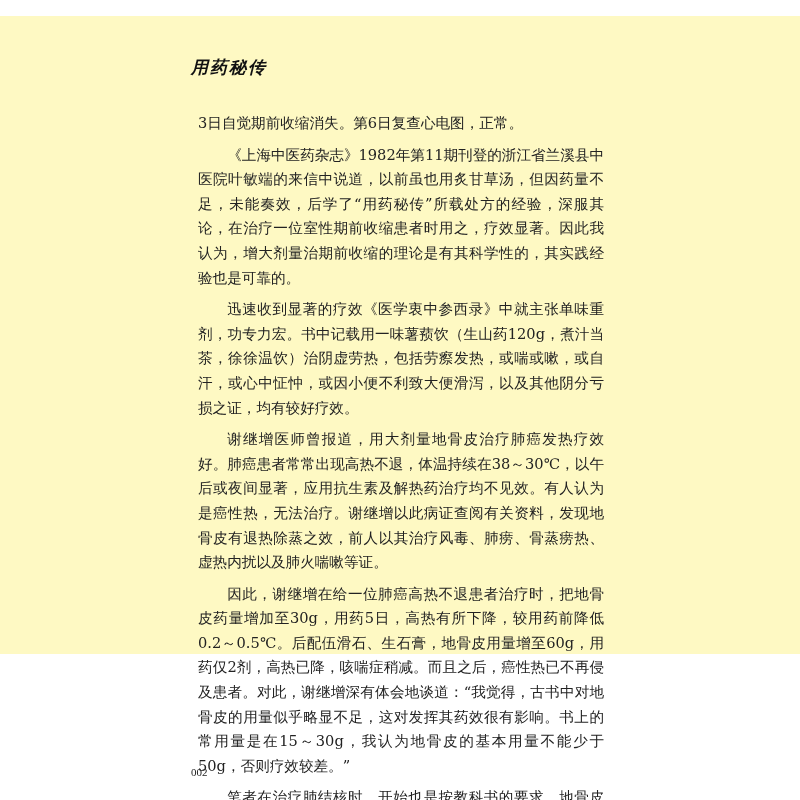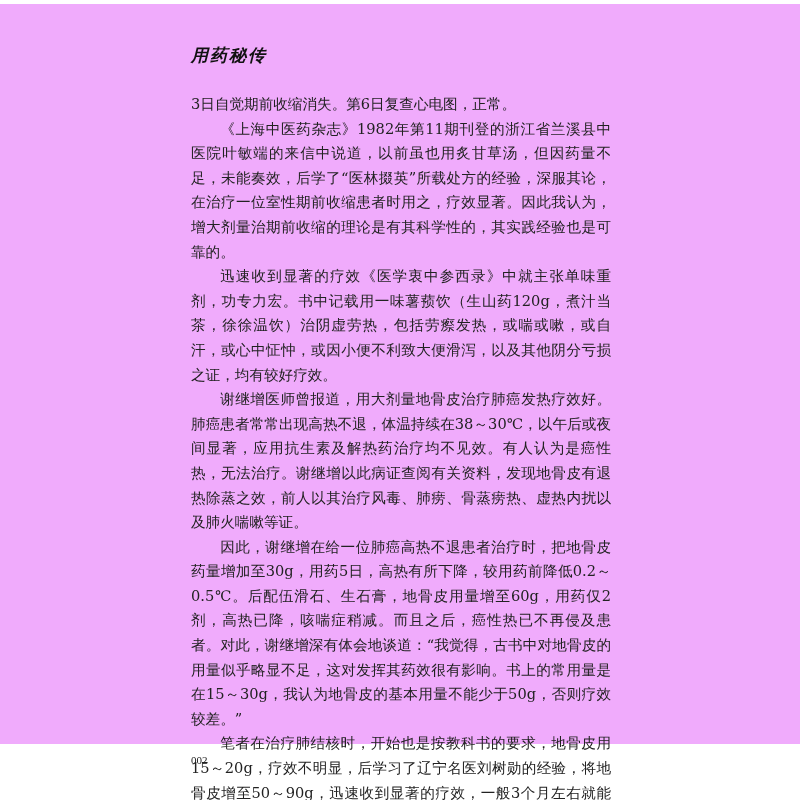--- a/index.html
+++ b/index.html
@@ -11,24 +11,24 @@
       width: 800px;
       height: 800px;
       position: relative;
       overflow: hidden;
       font-family: "DejaVu Serif", "Liberation Serif", serif;
       color: #1a1a1a;
     }
     .page {
       position: absolute;
       left: 0;
-      top: 4px;
+      top: 16px;
       width: 800px;
-      height: 740px;
-      background: #f0abfc;
+      height: 638px;
+      background: #fef9c3;
     }
     .running-header {
       position: absolute;
       left: 191px;
       top: 40px;
       font-size: 17px;
       font-weight: bold;
       letter-spacing: 2px;
       color: #111;
       font-family: "DejaVu Sans", "Liberation Sans", sans-serif;
@@ -39,21 +39,21 @@
       left: 191px;
       top: 88px;
       width: 420px;
       font-size: 14.6px;
       line-height: 24.6px;
       color: #222;
       text-align: justify;
       text-justify: inter-character;
     }
     .body-text p {
-      margin: 0;
+      margin: 7px;
       padding: 0;
     }
     .body-text p.indent {
       text-indent: 2em;
     }
     .page-number {
       position: absolute;
       left: 191px;
       top: 750px;
       font-size: 11px;
@@ -62,21 +62,21 @@
     }
   </style>
 </head>
 <body>
 
 <div class="page">
   <div class="running-header">用药秘传</div>
 
   <div class="body-text">
     <p>3日自觉期前收缩消失。第6日复查心电图，正常。</p>
-    <p class="indent">《上海中医药杂志》1982年第11期刊登的浙江省兰溪县中医院叶敏端的来信中说道，以前虽也用炙甘草汤，但因药量不足，未能奏效，后学了“医林掇英”所载处方的经验，深服其论，在治疗一位室性期前收缩患者时用之，疗效显著。因此我认为，增大剂量治期前收缩的理论是有其科学性的，其实践经验也是可靠的。</p>
+    <p class="indent">《上海中医药杂志》1982年第11期刊登的浙江省兰溪县中医院叶敏端的来信中说道，以前虽也用炙甘草汤，但因药量不足，未能奏效，后学了“用药秘传”所载处方的经验，深服其论，在治疗一位室性期前收缩患者时用之，疗效显著。因此我认为，增大剂量治期前收缩的理论是有其科学性的，其实践经验也是可靠的。</p>
     <p class="indent">迅速收到显著的疗效《医学衷中参西录》中就主张单味重剂，功专力宏。书中记载用一味薯蓣饮（生山药120g，煮汁当茶，徐徐温饮）治阴虚劳热，包括劳瘵发热，或喘或嗽，或自汗，或心中怔忡，或因小便不利致大便滑泻，以及其他阴分亏损之证，均有较好疗效。</p>
     <p class="indent">谢继增医师曾报道，用大剂量地骨皮治疗肺癌发热疗效好。肺癌患者常常出现高热不退，体温持续在38～30℃，以午后或夜间显著，应用抗生素及解热药治疗均不见效。有人认为是癌性热，无法治疗。谢继增以此病证查阅有关资料，发现地骨皮有退热除蒸之效，前人以其治疗风毒、肺痨、骨蒸痨热、虚热内扰以及肺火喘嗽等证。</p>
     <p class="indent">因此，谢继增在给一位肺癌高热不退患者治疗时，把地骨皮药量增加至30g，用药5日，高热有所下降，较用药前降低0.2～0.5℃。后配伍滑石、生石膏，地骨皮用量增至60g，用药仅2剂，高热已降，咳喘症稍减。而且之后，癌性热已不再侵及患者。对此，谢继增深有体会地谈道：“我觉得，古书中对地骨皮的用量似乎略显不足，这对发挥其药效很有影响。书上的常用量是在15～30g，我认为地骨皮的基本用量不能少于50g，否则疗效较差。”</p>
     <p class="indent">笔者在治疗肺结核时，开始也是按教科书的要求，地骨皮用15～20g，疗效不明显，后学习了辽宁名医刘树勋的经验，将地骨皮增至50～90g，迅速收到显著的疗效，一般3个月左右就能治愈。由此可见，药量的大小起着至关重要的作用。</p>
 
   </div>
 
   <div class="page-number">002</div>
 </div>
 

